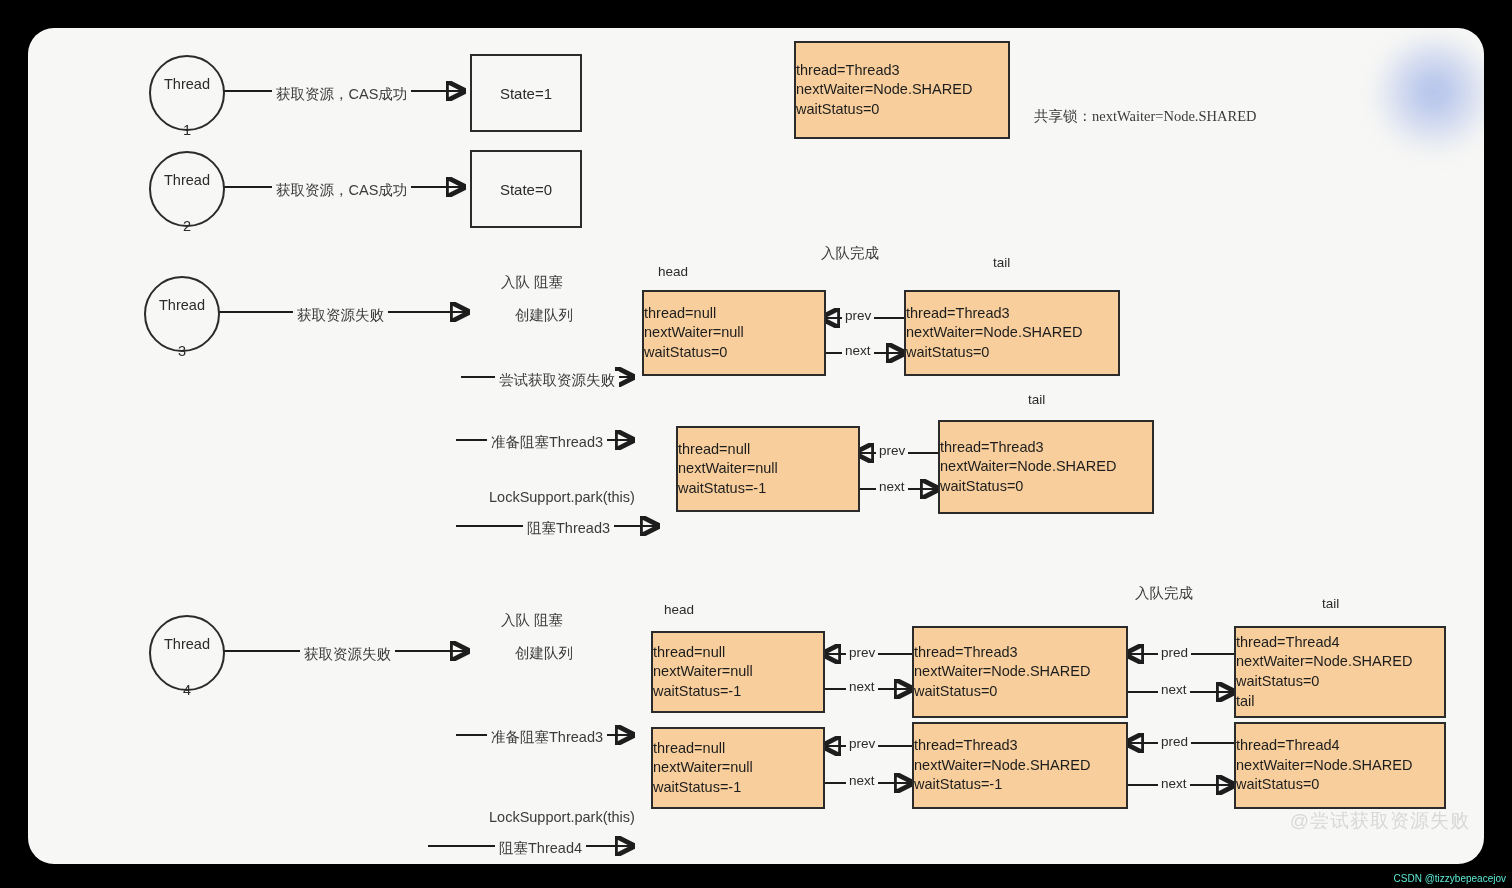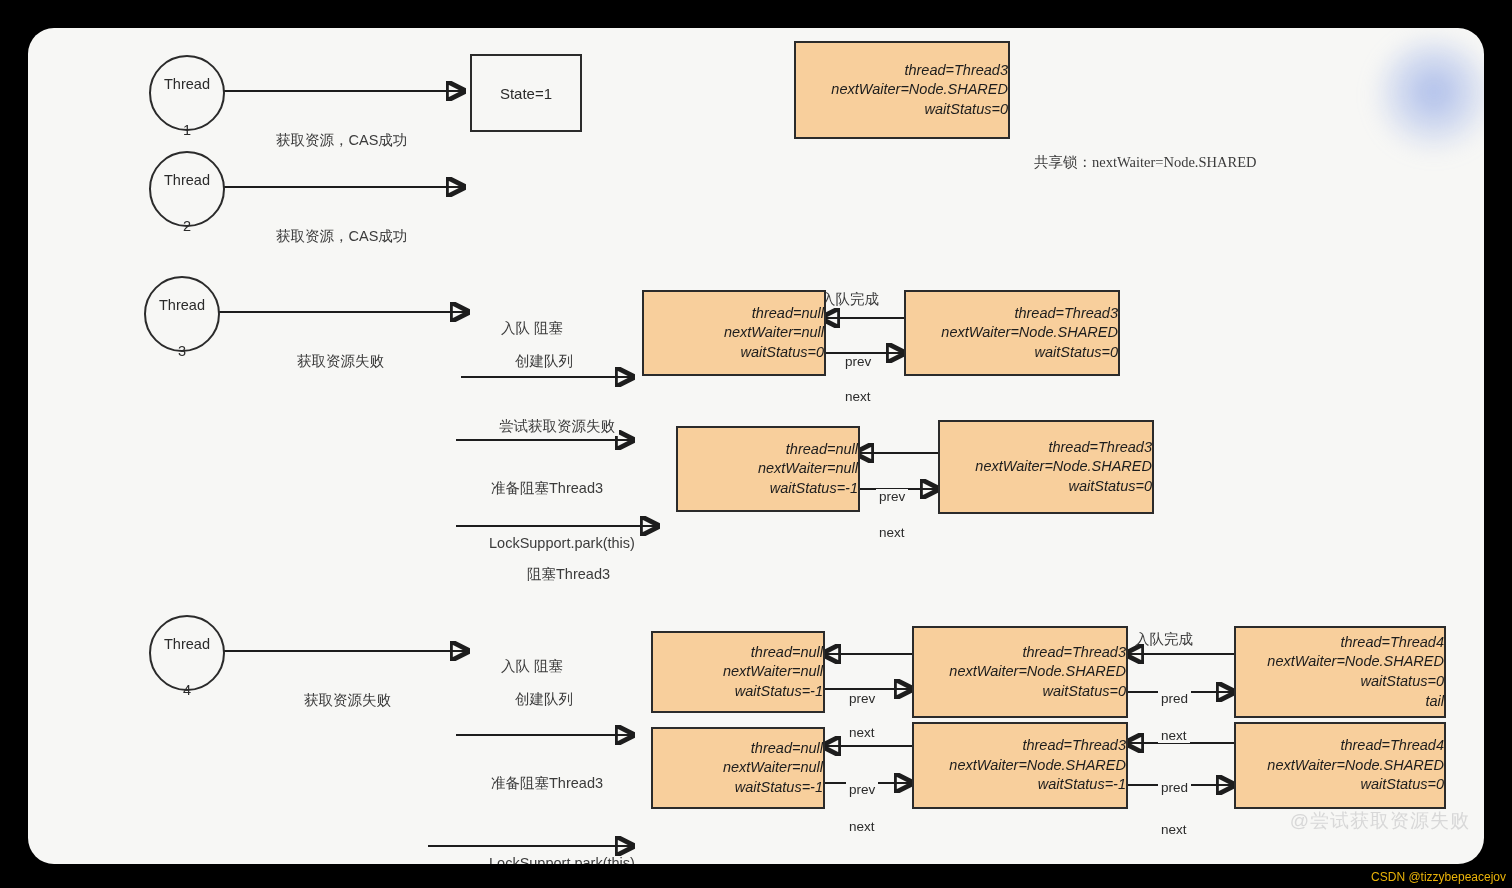--- a/index.html
+++ b/index.html
@@ -21,37 +21,37 @@
         justify-content:center;color:#2b2b2b;font-size:14.5px;line-height:1.15;}
   .thread-circle span{display:block;text-align:left;margin-top:29px;}
 
   
   .state-box{position:absolute;border:2.5px solid #2b2b2b;background:#f7f7f5;
         display:flex;align-items:center;justify-content:center;
         font-size:15px;color:#2b2b2b;}
 
   
   .node-box{position:absolute;border:2.5px solid #2b2b2b;background:#f8cf9c;
-        display:flex;flex-direction:column;align-items:flex-end;justify-content:center;
-        font-size:14.5px;line-height:1.35;color:#1d1d1d;text-align:center;font-style:italic;}
+        display:flex;flex-direction:column;align-items:flex-start;justify-content:center;
+        font-size:14.5px;line-height:1.35;color:#1d1d1d;text-align:center;}
   .node-box .ln{display:block;white-space:nowrap;}
 
   
-  .lbl{position:absolute;color:#3b3b3b;font-size:14.5px;white-space:nowrap;margin-top:46px;}
+  .lbl{position:absolute;color:#3b3b3b;font-size:14.5px;white-space:nowrap;}
   .lbl.ptr{font-size:13.5px;color:#2b2b2b;}
 
   
   svg.wire{position:absolute;left:0;top:0;width:1456px;height:836px;overflow:visible;
         pointer-events:none;}
   svg.wire line, svg.wire path{stroke:#1d1d1d;stroke-width:2.2;fill:none;}
 
   
   .wm-top{position:absolute;right:14px;bottom:30px;color:#d8d8d8;font-size:19px;
         letter-spacing:1px;white-space:nowrap;}
-  .wm-bot{position:absolute;right:6px;bottom:4px;color:#eab308;font-size:12px;
+  .wm-bot{position:absolute;right:6px;bottom:4px;color:#5eead4;font-size:10px;
         white-space:nowrap;}
 </style>
 </head>
 <body>
 
 <div id="canvas">
   <div class="card">
 
     <div class="blur-blob"></div>
 
@@ -118,20 +118,23 @@
       <span>3</span>
     </div>
     <div class="thread-circle" style="left:121px;top:587px;width:72px;height:72px;">
       <span>Thread</span>
       <span>4</span>
     </div>
 
     <div class="state-box" style="left:442px;top:26px;width:108px;height:74px;">
       <span>State=1</span>
     </div>
+    <div class="state-box" style="left:442px;top:122px;width:108px;height:74px;">
+      <span>State=0</span>
+    </div>
 
     <div class="node-box" style="left:766px;top:13px;width:212px;height:94px;">
       <span class="ln">thread=Thread3</span>
       <span class="ln">nextWaiter=Node.SHARED</span>
       <span class="ln">waitStatus=0</span>
     </div>
     <div class="lbl" style="left:1006px;top:79px;font-family:Liberation Serif, serif;">共享锁：nextWaiter=Node.SHARED</div>
 
     <div class="lbl" style="left:244px;top:57px;background:#f7f7f5;padding:0 4px;">获取资源，CAS成功</div>
     <div class="lbl" style="left:244px;top:153px;background:#f7f7f5;padding:0 4px;">获取资源，CAS成功</div>

